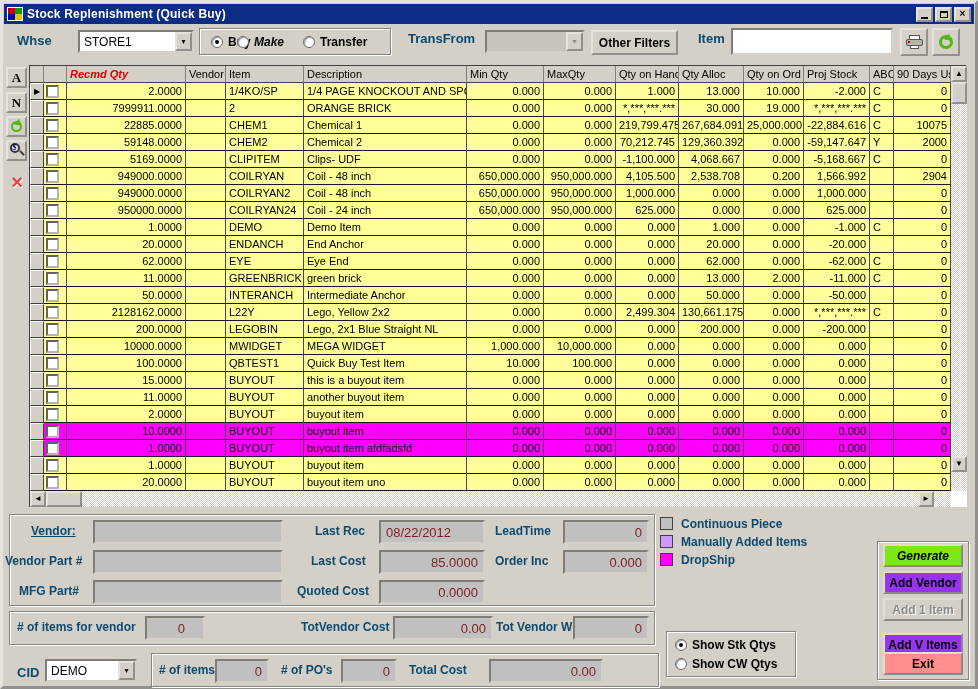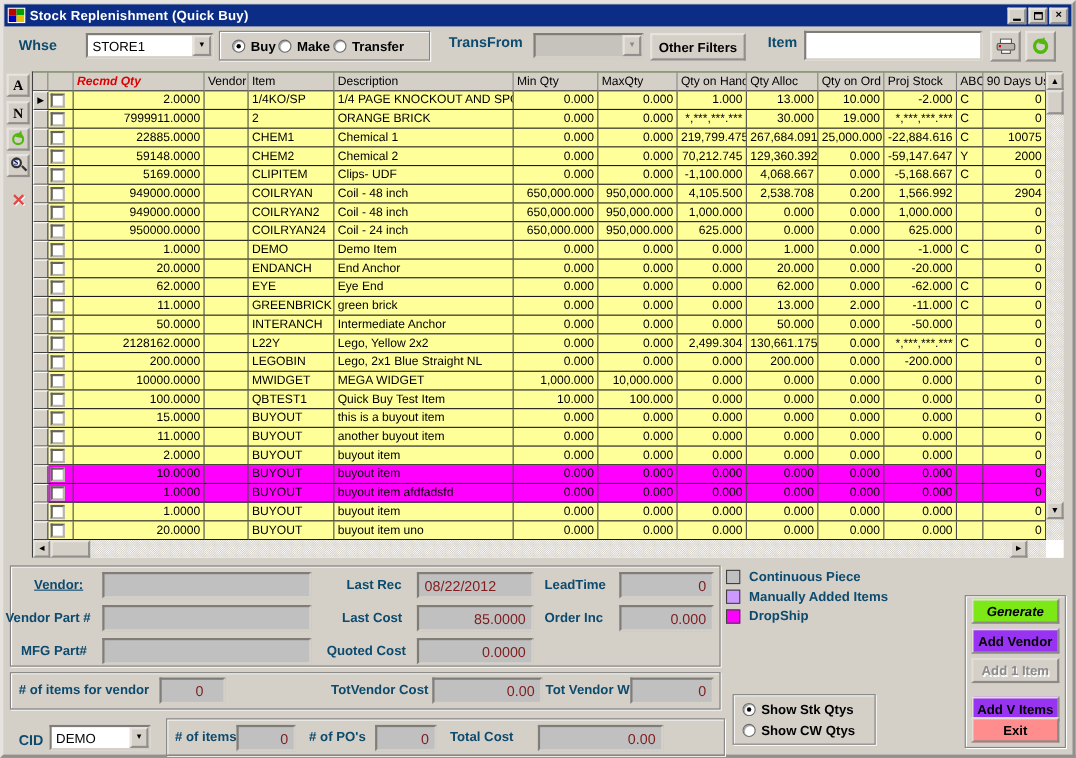--- a/index.html
+++ b/index.html
@@ -120,21 +120,21 @@
   .vscroll { position:absolute; left:921px; top:0; width:16px; height:425px; }
   .hscroll { position:absolute; left:0; top:425px; width:921px; height:16px; }
   .sb-corner { position:absolute; left:921px; top:425px; width:16px; height:16px; background:#fff; }
 
   
   .gray-field {
     position:absolute; background:#c0c0c0; border:2px inset #d4d0c8;
     font-size:13px; color:#7f1d1d; padding:3px 5px 0 5px; text-align:right; white-space:nowrap; overflow:hidden;
   }
   .gray-field.left { text-align:left; }
-  .legend-row { position:absolute; display:flex; align-items:center; gap:8px; }
+  .legend-row { position:absolute; display:flex; gap:8px; }
   .legend-sq { width:13px; height:13px; border:1px solid #404040; flex:none; }
   .legend-sq.c0 { background:#c0c0c0; }
   .legend-sq.c1 { background: var(--manual, #cc99ff); }
   .legend-sq.c2 { background: var(--dropship, #ff00ff); }
 
   .action-btn { position:absolute; left:6px; width:80px; height:23px; border:2px outset #e0ddd7; font-weight:bold; font-size:12px; display:flex; align-items:center; justify-content:center; color:#000; }
   .action-btn.green { background: var(--accent-green, #7ce815); font-style: italic; }
   .action-btn.purple { background: var(--purple, #9933f2); }
   .action-btn.salmon { background: var(--exit-pink, #ff8d8d); }
   .action-btn.disabled { background:#d4d0c8; color:#8a8a8a; text-shadow:1px 1px 0 #fff; }
@@ -169,21 +169,21 @@
   <div class="combo" style="left:75px;top:27px;width:116px;height:23px;">
     <span class="combo-text">STORE1</span>
     <span class="combo-arrow">▼</span>
   </div>
 
   <div class="groupline" style="left:196px;top:25px;width:192px;height:27px;"></div>
   <span class="radio checked" style="position:absolute;left:208px;top:32px;">
       <span class="rdot"></span>
       <span>Buy</span>
     </span>
-  <span class="radio" style="position:absolute;left:250px;top:32px;">
+  <span class="radio" style="position:absolute;left:234px;top:32px;font-style:italic;">
       <span class="rdot"></span>
       <span>Make</span>
     </span>
   <span class="radio" style="position:absolute;left:300px;top:32px;">
       <span class="rdot"></span>
       <span>Transfer</span>
     </span>
 
   <span class="label" style="position:absolute;left:405px;top:28px;font-size:13px;">TransFrom</span>
   <div class="combo disabled" style="left:482px;top:27px;width:100px;height:23px;">

